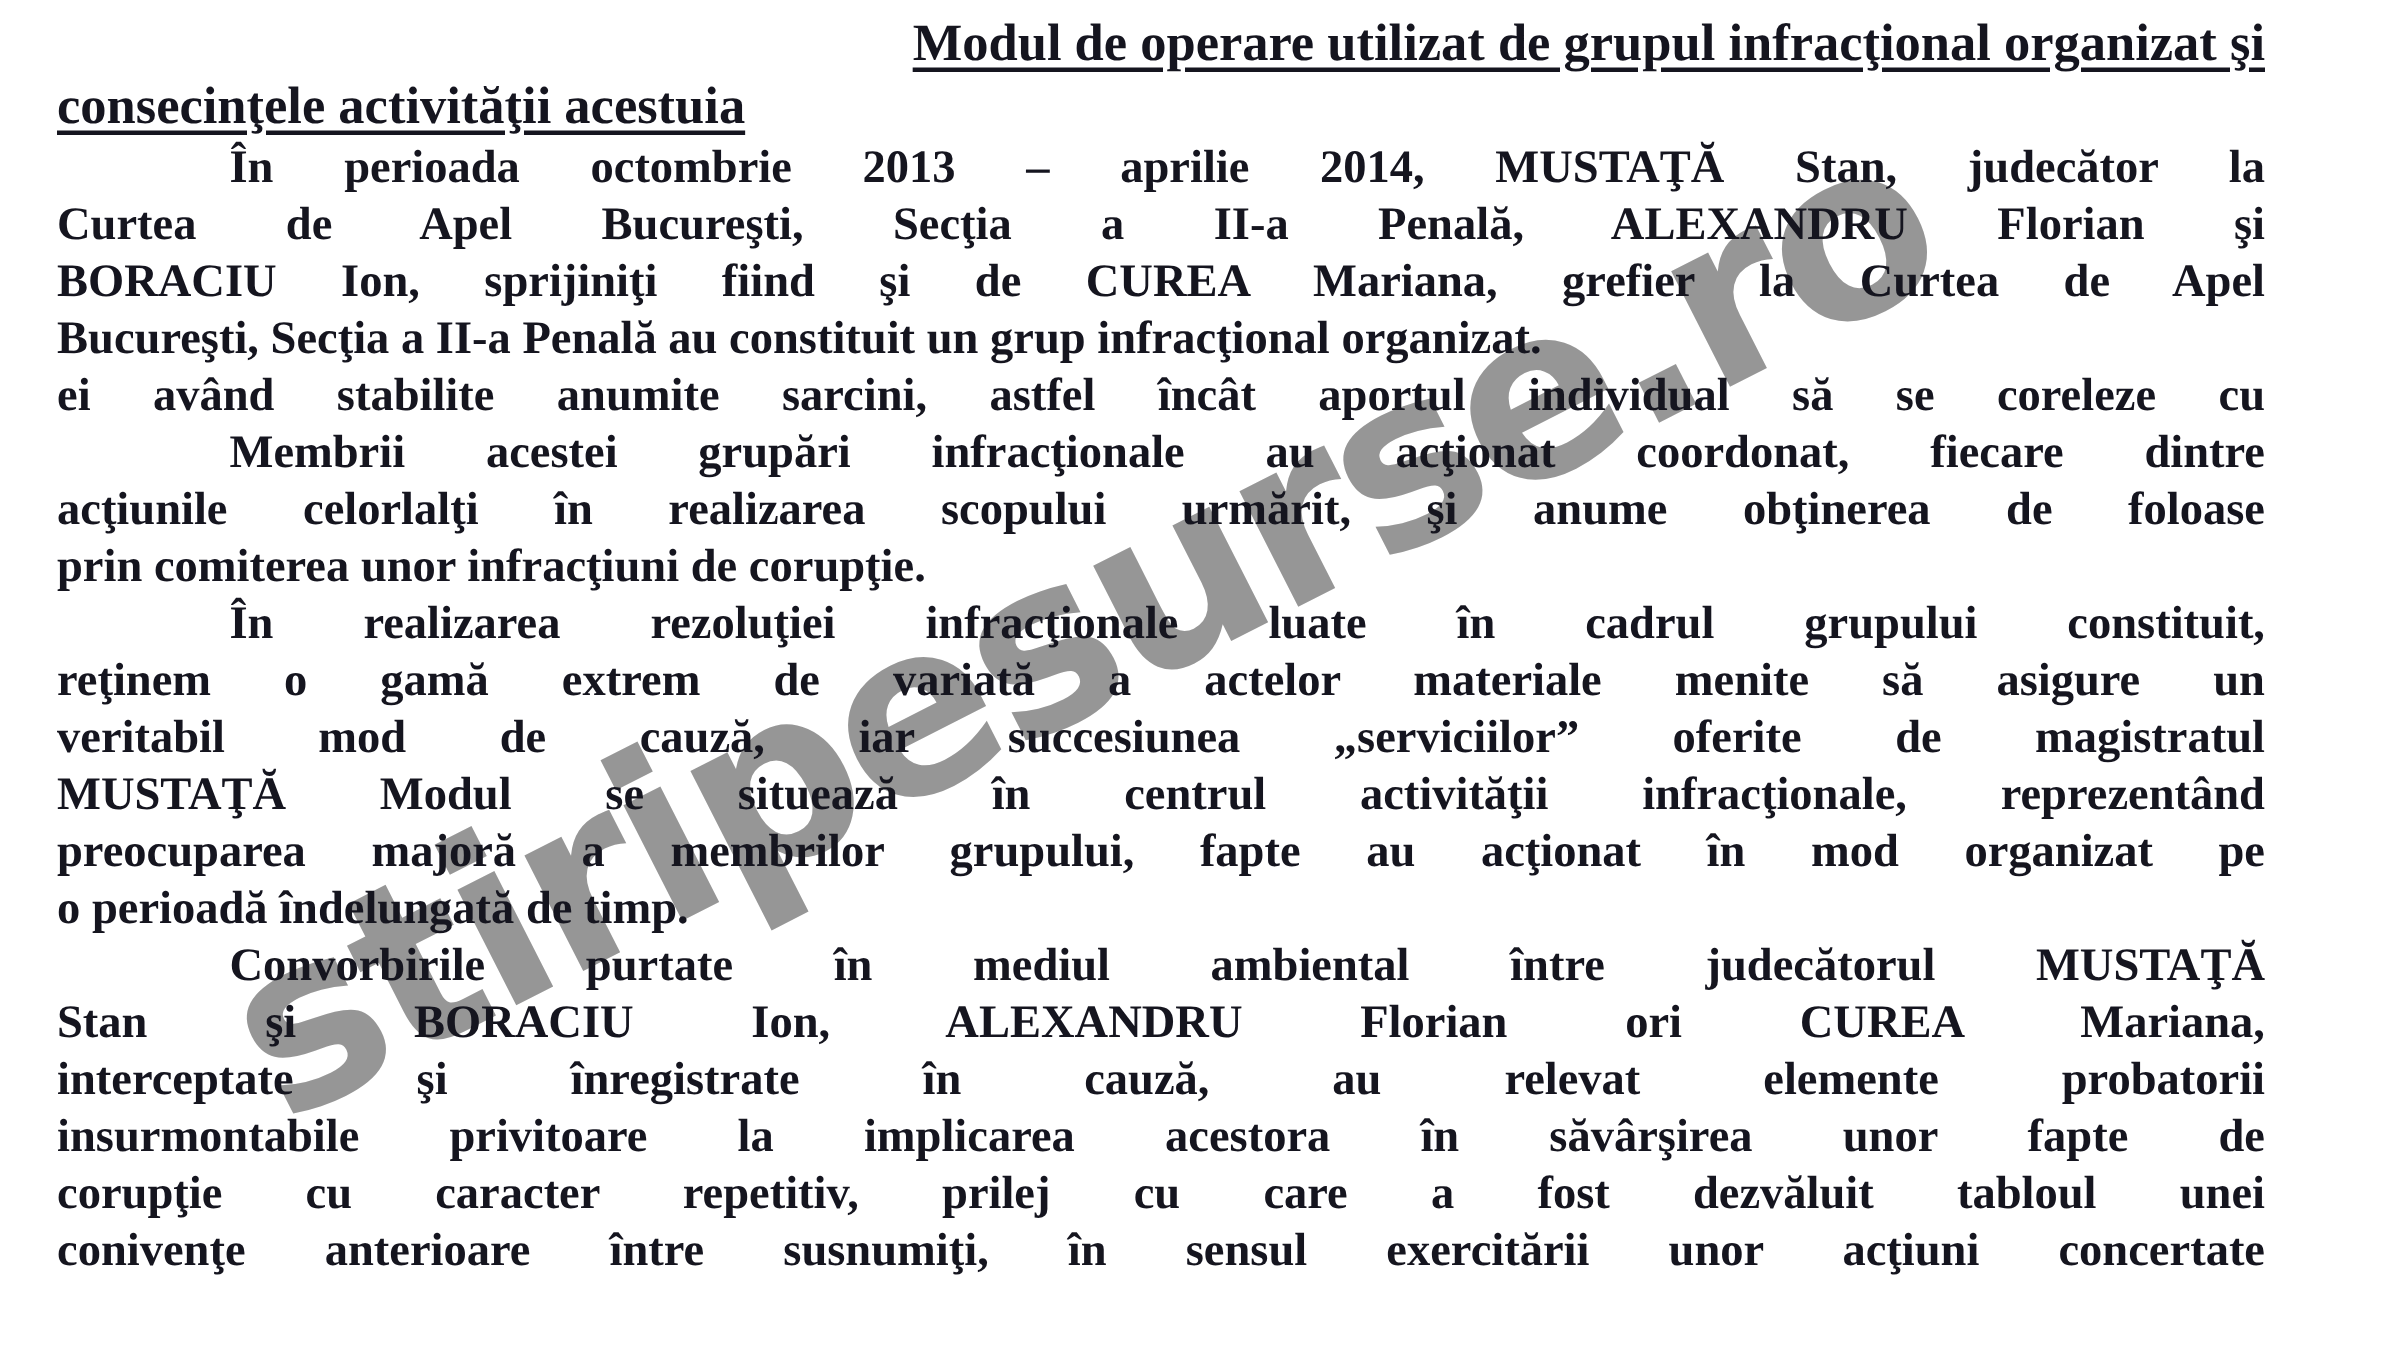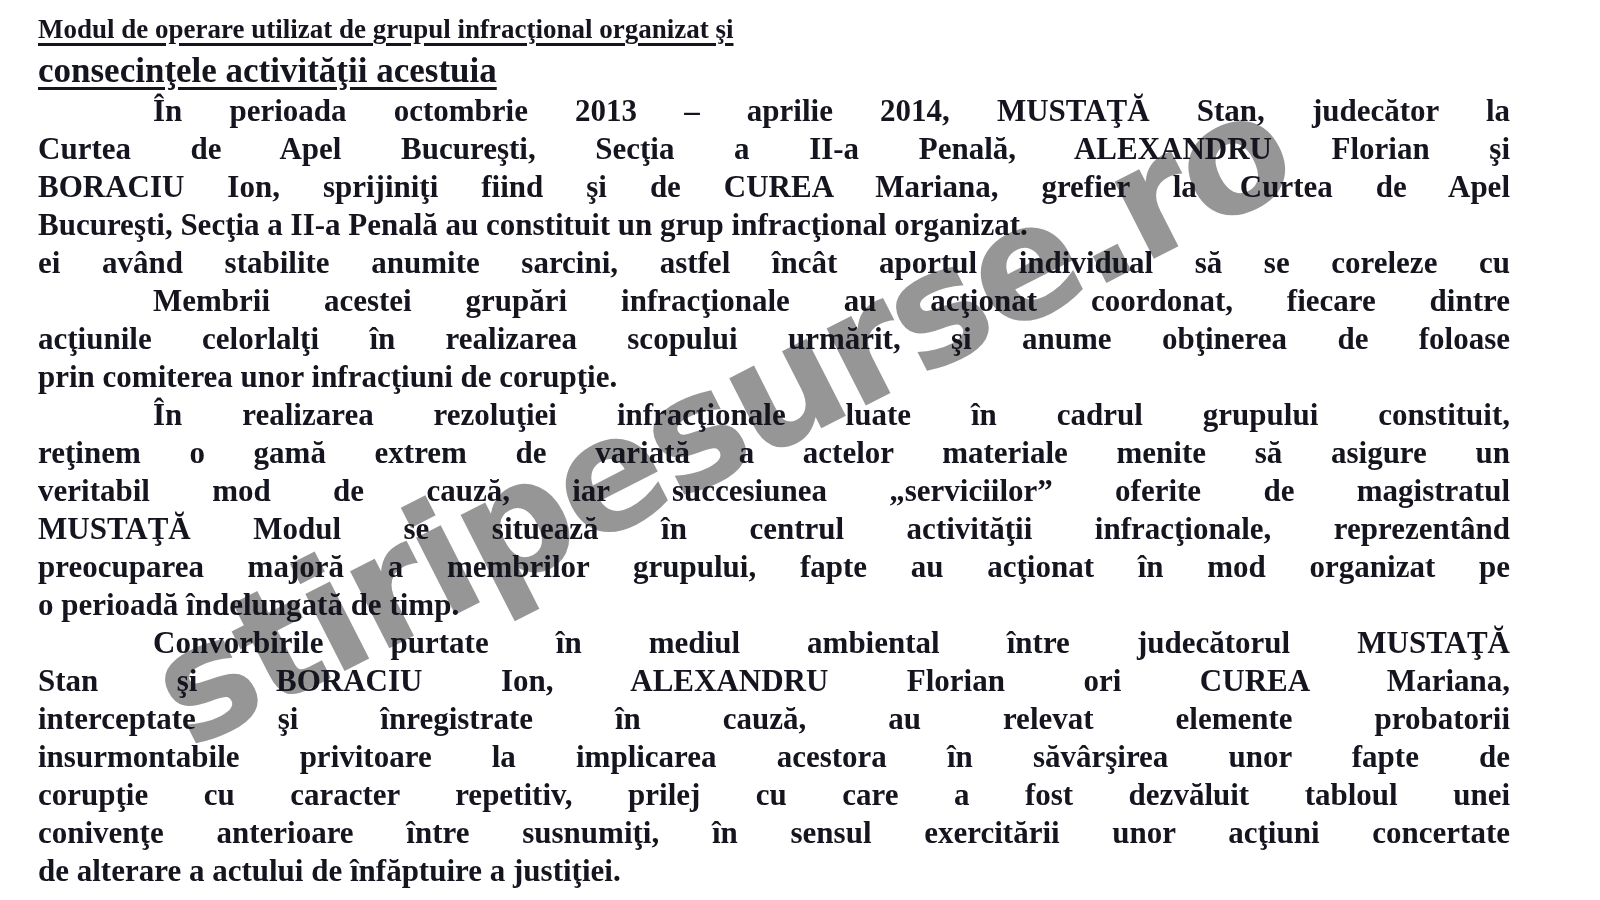--- a/index.html
+++ b/index.html
@@ -31,22 +31,22 @@
     user-select:none;
   }
   .content {
     position:absolute; inset:0;
     z-index:2;
     padding:8px 90px 0 38px;
     box-sizing:border-box;
   }
   .title { margin:0 0 0 0; }
   .title-line1 {
-    font-size:27px; line-height:42px;
-    text-align:left;
+    font-size:35px; line-height:42px;
+    text-align:right;
     text-decoration:underline;
     text-decoration-thickness:3px;
     text-underline-offset:5px;
   }
   .title-line2 {
     font-size:35px; line-height:42px;
     margin-right:130px;
     text-decoration:underline;
     text-decoration-thickness:3px;
     text-underline-offset:5px;
@@ -96,17 +96,16 @@
           <div class="line">preocuparea majoră a membrilor grupului, fapte au acţionat în mod organizat pe</div>
           <div class="line last">o perioadă îndelungată de timp.</div>
         </div>
         <div class="paragraph">
           <div class="line indent">Convorbirile purtate în mediul ambiental între judecătorul MUSTAŢĂ</div>
           <div class="line">Stan şi BORACIU Ion, ALEXANDRU Florian ori CUREA Mariana,</div>
           <div class="line">interceptate şi înregistrate în cauză, au relevat elemente probatorii</div>
           <div class="line">insurmontabile privitoare la implicarea acestora în săvârşirea unor fapte de</div>
           <div class="line">corupţie cu caracter repetitiv, prilej cu care a fost dezvăluit tabloul unei</div>
           <div class="line">conivenţe anterioare între susnumiţi, în sensul exercitării unor acţiuni concertate</div>
-          <div class="line last">de alterare a actului de înfăptuire a justiţiei.</div>
         </div>
       </div>
   </div>
 </div>
 
 </body></html>

